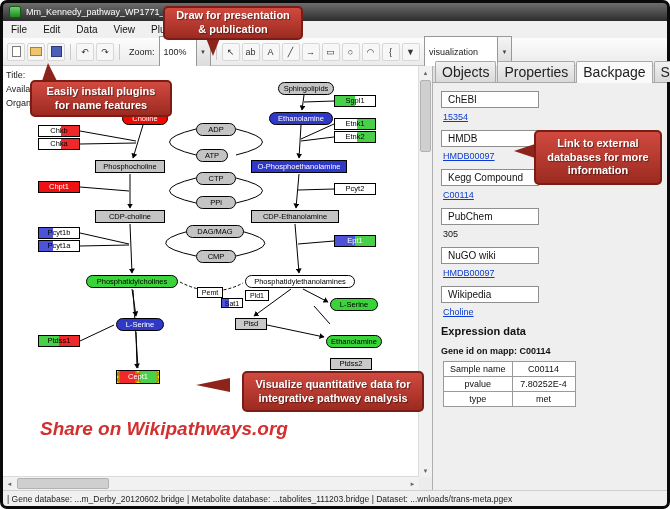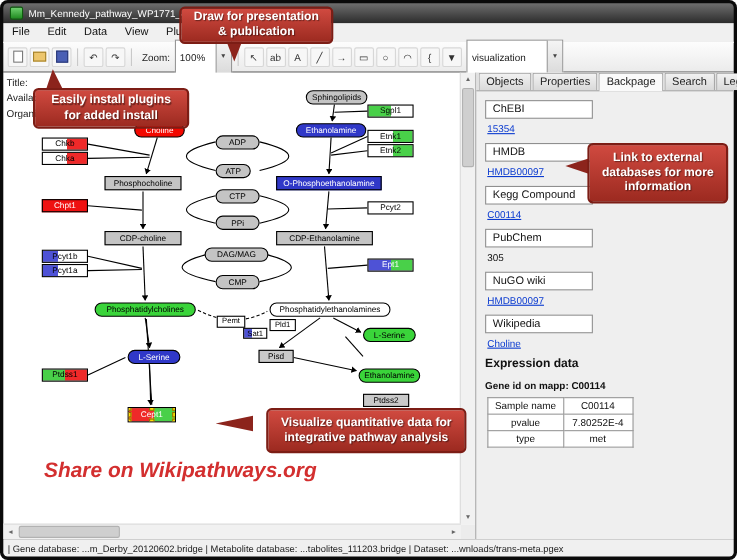--- a/index.html
+++ b/index.html
@@ -50,21 +50,21 @@
   
   .vscroll{position:absolute;top:0;right:0;width:13px;bottom:13px;background:#f1f1f1;border-left:1px solid #dcdcdc;z-index:6;}
   .hscroll{position:absolute;left:0;right:13px;bottom:0;height:13px;background:#f1f1f1;border-top:1px solid #dcdcdc;z-index:6;}
   .scroll-corner{position:absolute;right:0;bottom:0;width:13px;height:13px;background:#ececec;z-index:6;}
   .sarr{position:absolute;font-size:6px;color:#666;width:13px;height:13px;display:flex;align-items:center;justify-content:center;}
   .vthumb{position:absolute;left:1px;right:1px;top:14px;height:70px;background:#cfcfcf;border:1px solid #b2b2b2;border-radius:2px;}
   .hthumb{position:absolute;top:1px;bottom:1px;left:14px;width:90px;background:#cfcfcf;border:1px solid #b2b2b2;border-radius:2px;}
   
   .sidebar{position:absolute;left:432px;top:66px;width:235px;height:424px;background:#efefef;border-left:1px solid #b0b0b0;box-sizing:border-box;}
   .tabbar{height:16px;background:#e0e0e0;display:flex;align-items:flex-end;padding-left:2px;border-bottom:1px solid #a8a8a8;}
-  .tab{font-size:10px;padding:2px 6px;background:linear-gradient(#f2f2f2,#d9d9d9);border:1px solid #a8a8a8;border-bottom:none;border-radius:2px 2px 0 0;margin-right:1px;color:#222;position:relative;}
+  .tab{font-size:14px;padding:2px 6px;background:linear-gradient(#f2f2f2,#d9d9d9);border:1px solid #a8a8a8;border-bottom:none;border-radius:2px 2px 0 0;margin-right:1px;color:#222;position:relative;}
   .tab.active{background:#fafafa;top:1px;padding-bottom:3px;}
   .sb-content{padding:8px 8px 0 8px;height:calc(100% - 16px);box-sizing:border-box;overflow:hidden;}
   .sec-header{background:#fff;border:1px solid #8f8f8f;padding:2px 6px;font-size:10px;min-width:84px;width:fit-content;color:#111;}
   .sec-link{color:#0b3bd0;text-decoration:underline;margin:4px 0 8px 2px;display:block;width:fit-content;font-size:9px;}
   .sec-value{color:#111;margin:4px 0 8px 2px;display:block;width:fit-content;font-size:9px;}
   .exp-title{font-weight:bold;font-size:11px;color:#111;margin:3px 0 9px 0;}
   .geneid{font-weight:bold;font-size:9px;color:#111;margin-bottom:5px;}
   table.exp{border-collapse:collapse;margin-left:2px;}
   table.exp td{border:1px solid #9a9a9a;background:#fff;padding:2px 6px;font-size:9px;text-align:center;min-width:50px;color:#111;}
   
@@ -296,20 +296,20 @@
         </table>
     </div>
   </div>
 
   <div class="statusbar">
     <span>| Gene database: ...m_Derby_20120602.bridge | Metabolite database: ...tabolites_111203.bridge | Dataset: ...wnloads/trans-meta.pgex</span>
   </div>
 
   <div class="callout co-top">Draw for presentation &amp; publication</div>
   <div class="pt pt-top"></div>
-  <div class="callout co-left">Easily install plugins for added install</div>
+  <div class="callout co-left">Easily install plugins for name features</div>
   <div class="pt pt-left"></div>
   <div class="callout co-right">Link  to external databases  for more information</div>
   <div class="pt pt-right"></div>
   <div class="callout co-mid">Visualize quantitative  data  for integrative pathway analysis</div>
   <div class="pt pt-mid"></div>
 
 </div>
 
 </body></html>

